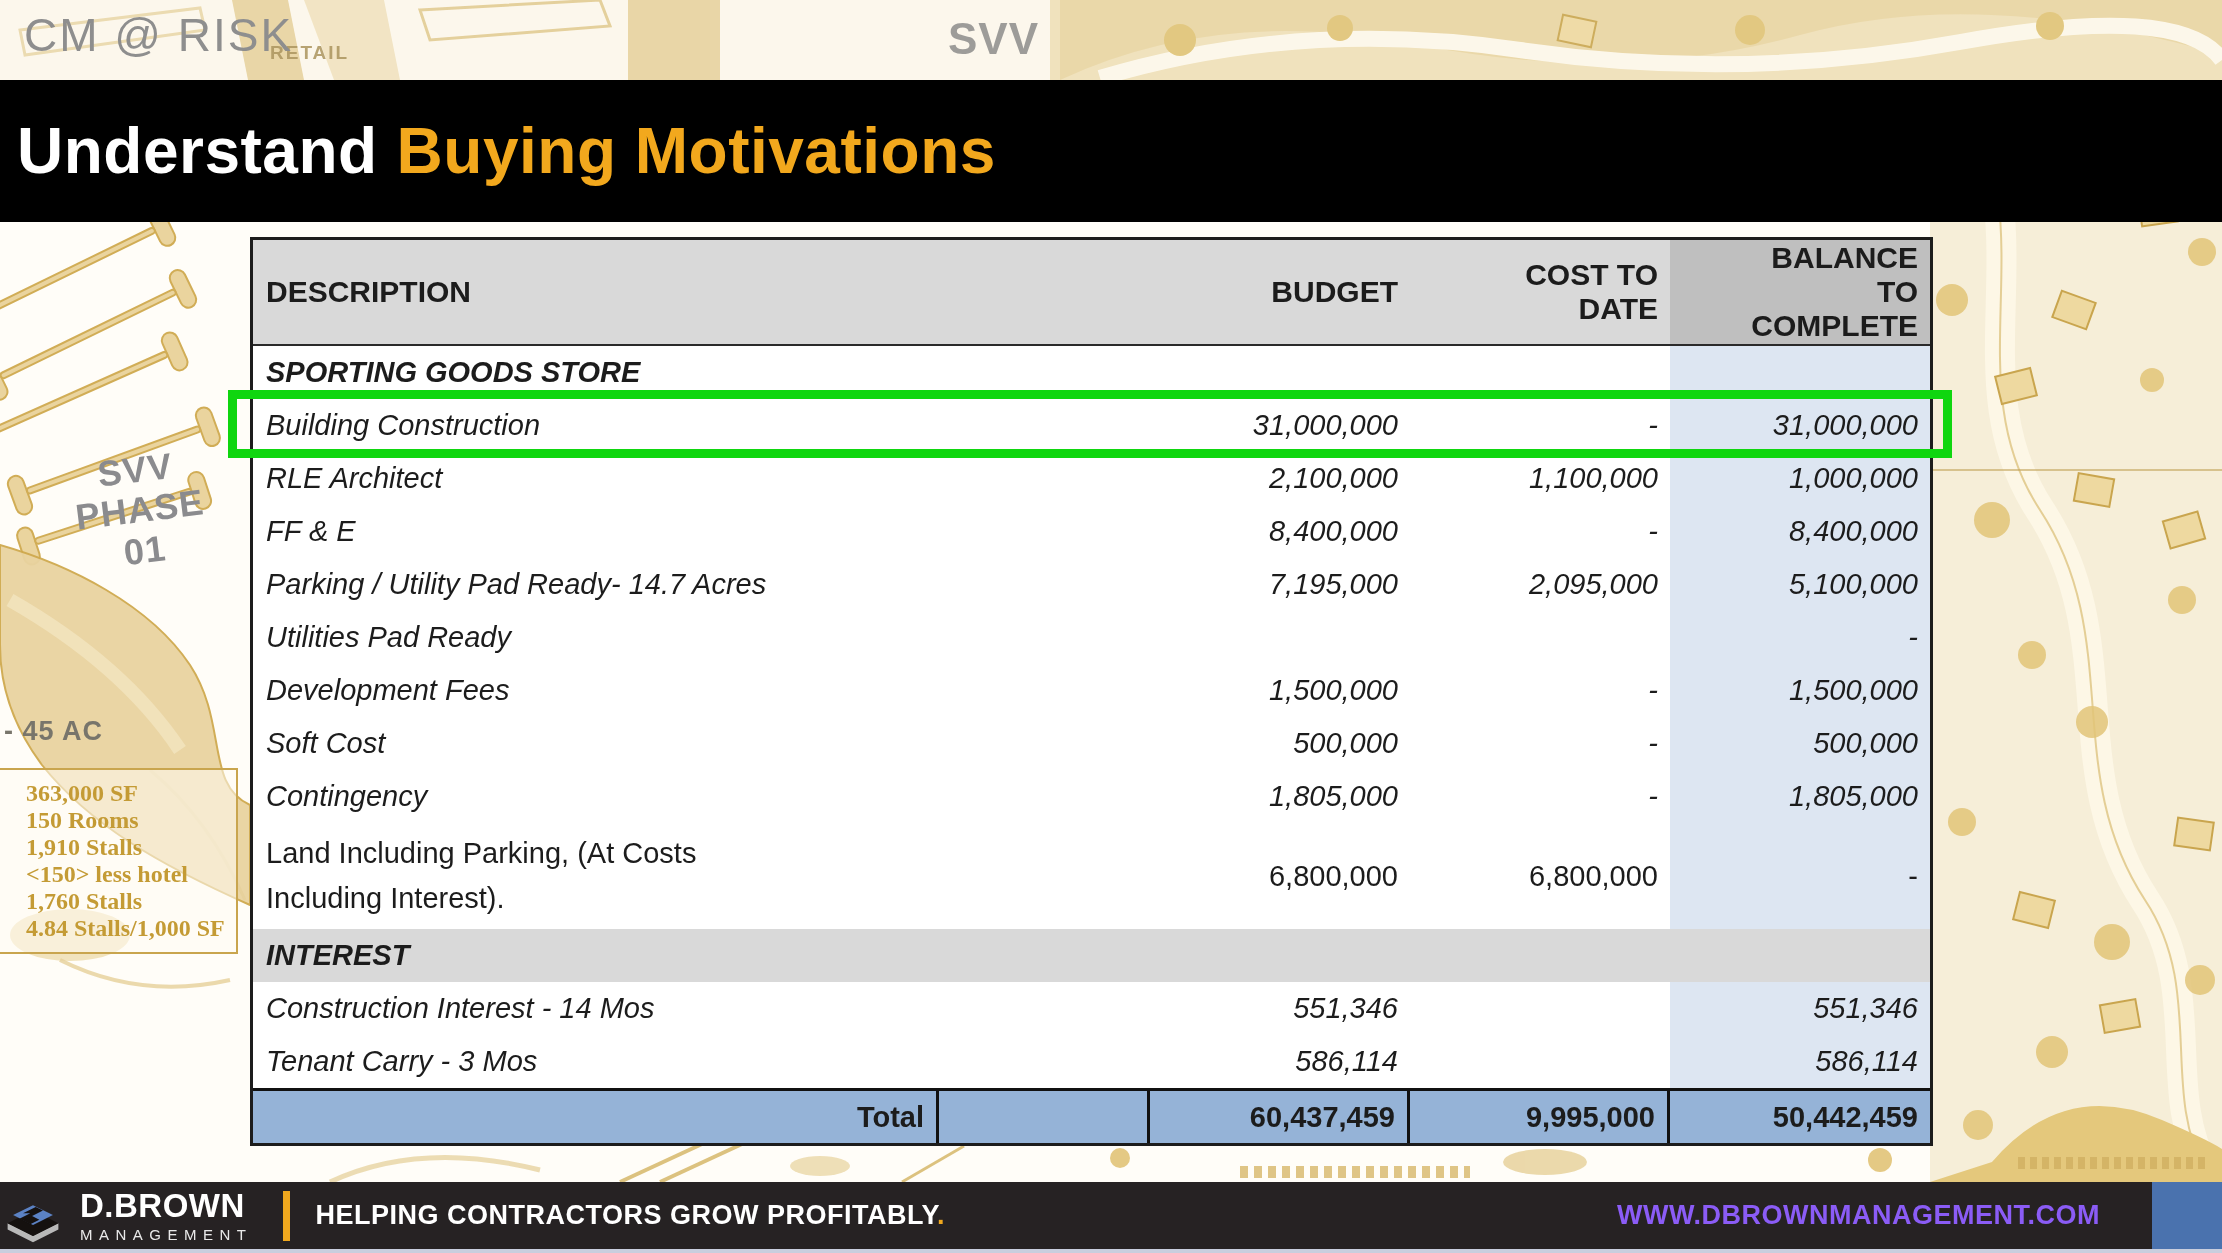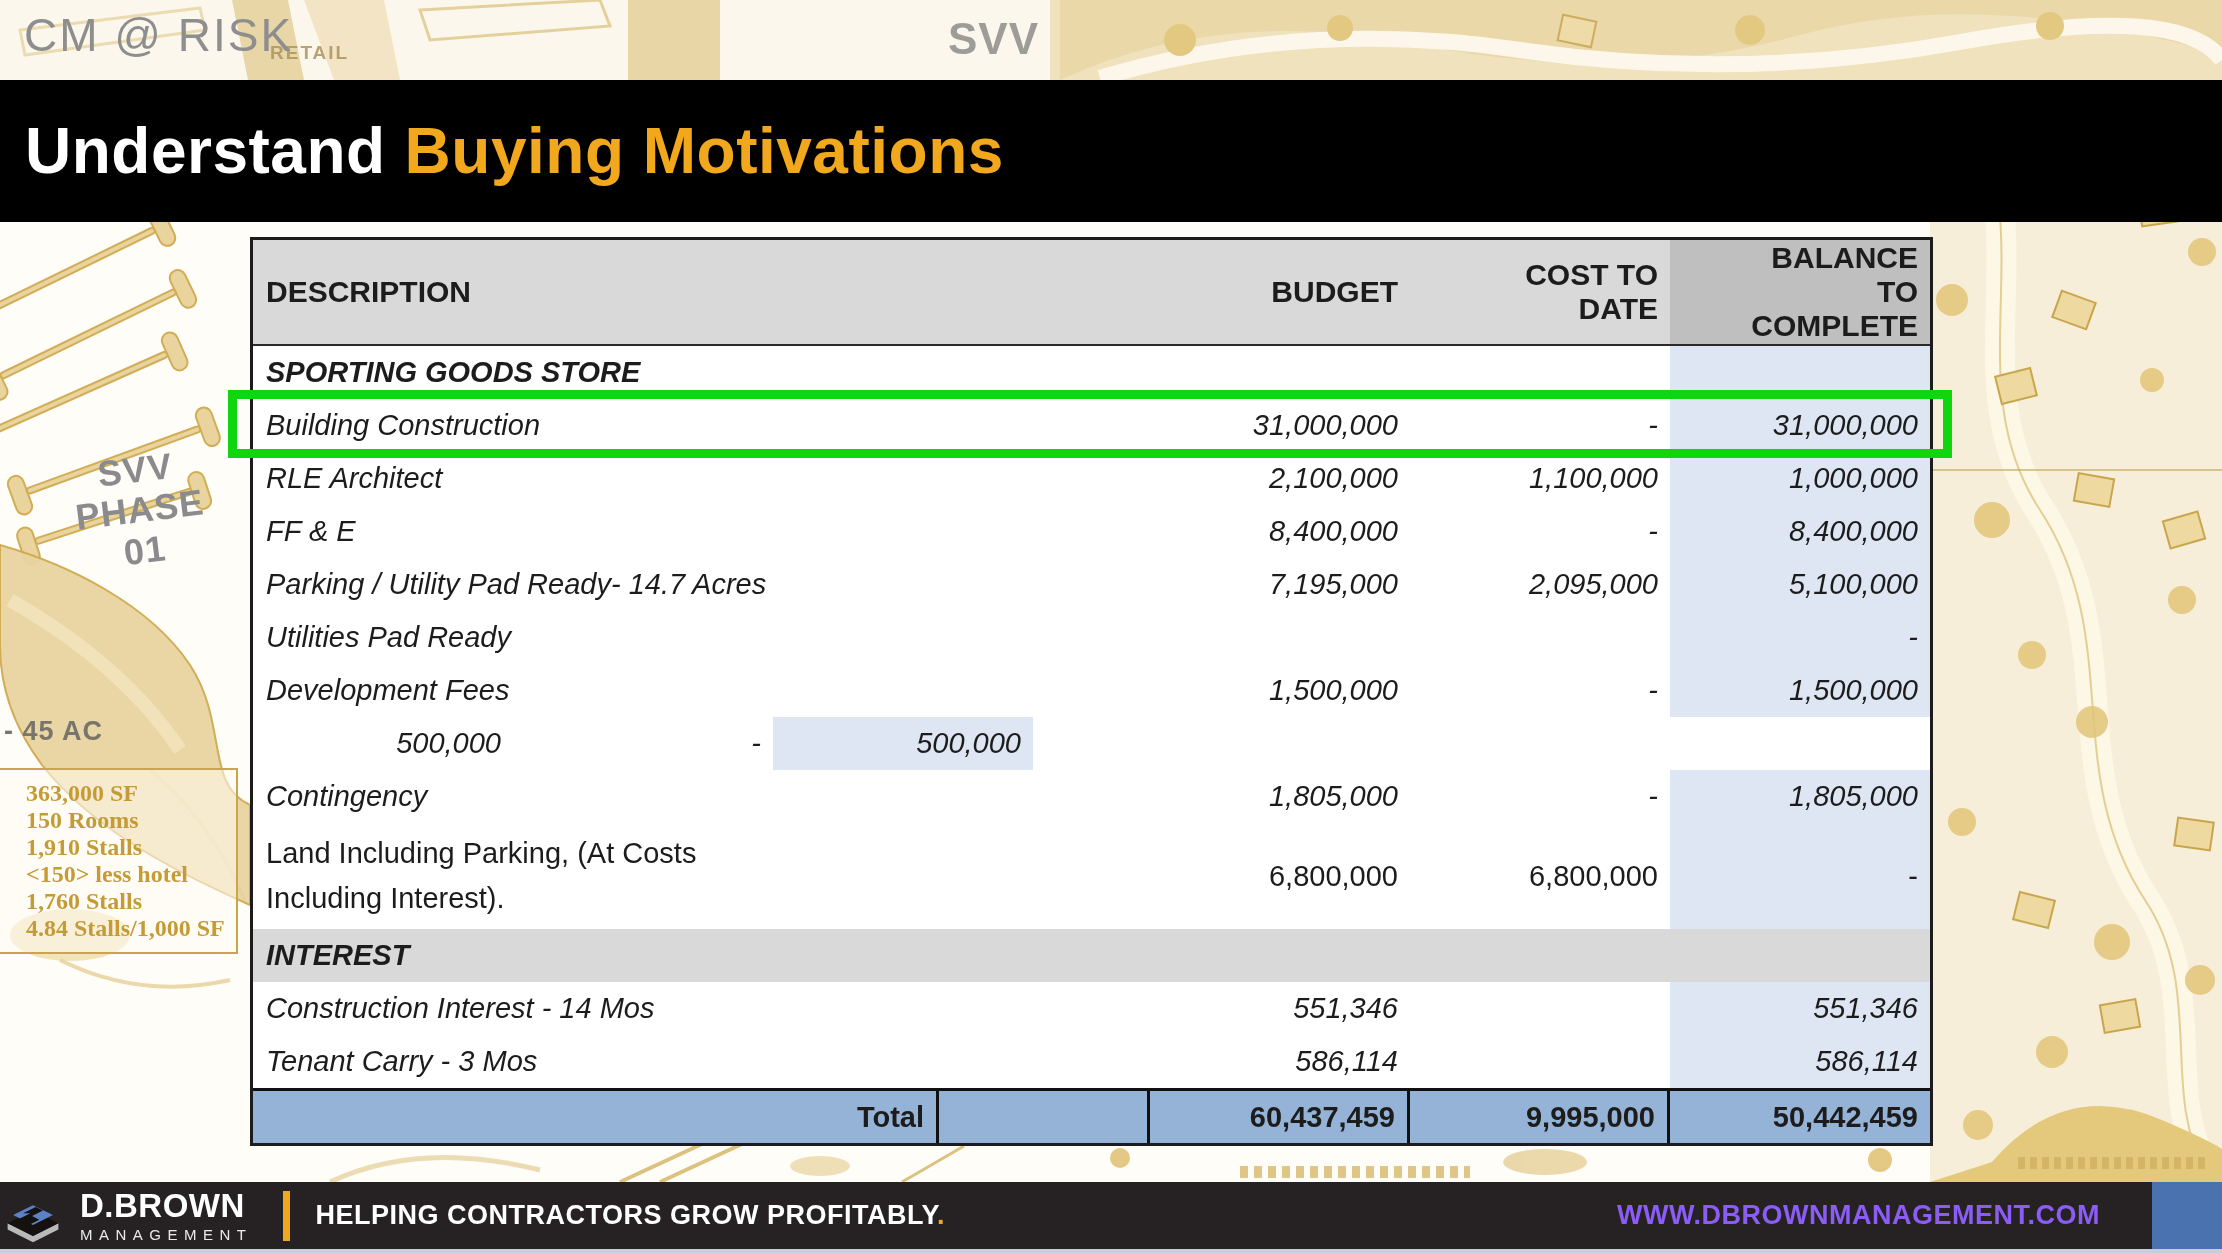--- a/index.html
+++ b/index.html
@@ -19,21 +19,21 @@
     font-size:44px; font-weight:700; color:rgba(125,125,125,0.75); letter-spacing:1px;
   }
   .map-label-retail {
     position:absolute; left:270px; top:42px; z-index:1;
     font-size:19px; font-weight:700; color:rgba(170,148,94,0.85); letter-spacing:2px;
   }
 
   
   .title-band {
     position:absolute; left:0; top:80px; width:100%; height:142px; background:#000;
-    z-index:3; display:flex; align-items:center; padding-left:25px; box-sizing:border-box;
+    z-index:3; display:flex; align-items:center; padding-left:17px; box-sizing:border-box;
   }
   .title { font-size:64px; font-weight:700; line-height:1; letter-spacing:0.5px; }
   .title-white { color:#ffffff; margin-right:19px; }
   .title-gold { color:#f2a81d; }
 
   
   .map-phase {
     position:absolute; left:55px; top:450px; width:170px; z-index:1;
     transform:rotate(-7deg); text-align:center;
     font-size:36px; font-weight:700; color:#8b8b8e; line-height:1.12; letter-spacing:1px;
@@ -289,20 +289,21 @@
     </div>
 
     <div class="t-row r-std">
       <div class="cell c-desc">Development Fees</div>
       <div class="cell c-num">1,500,000</div>
       <div class="cell c-num">-</div>
       <div class="cell c-num c-bal">1,500,000</div>
     </div>
 
     <div class="t-row r-std">
+      <div class="cell c-desc">Soft Cost</div>
       <div class="cell c-num">500,000</div>
       <div class="cell c-num">-</div>
       <div class="cell c-num c-bal">500,000</div>
     </div>
 
     <div class="t-row r-std">
       <div class="cell c-desc">Contingency</div>
       <div class="cell c-num">1,805,000</div>
       <div class="cell c-num">-</div>
       <div class="cell c-num c-bal">1,805,000</div>

